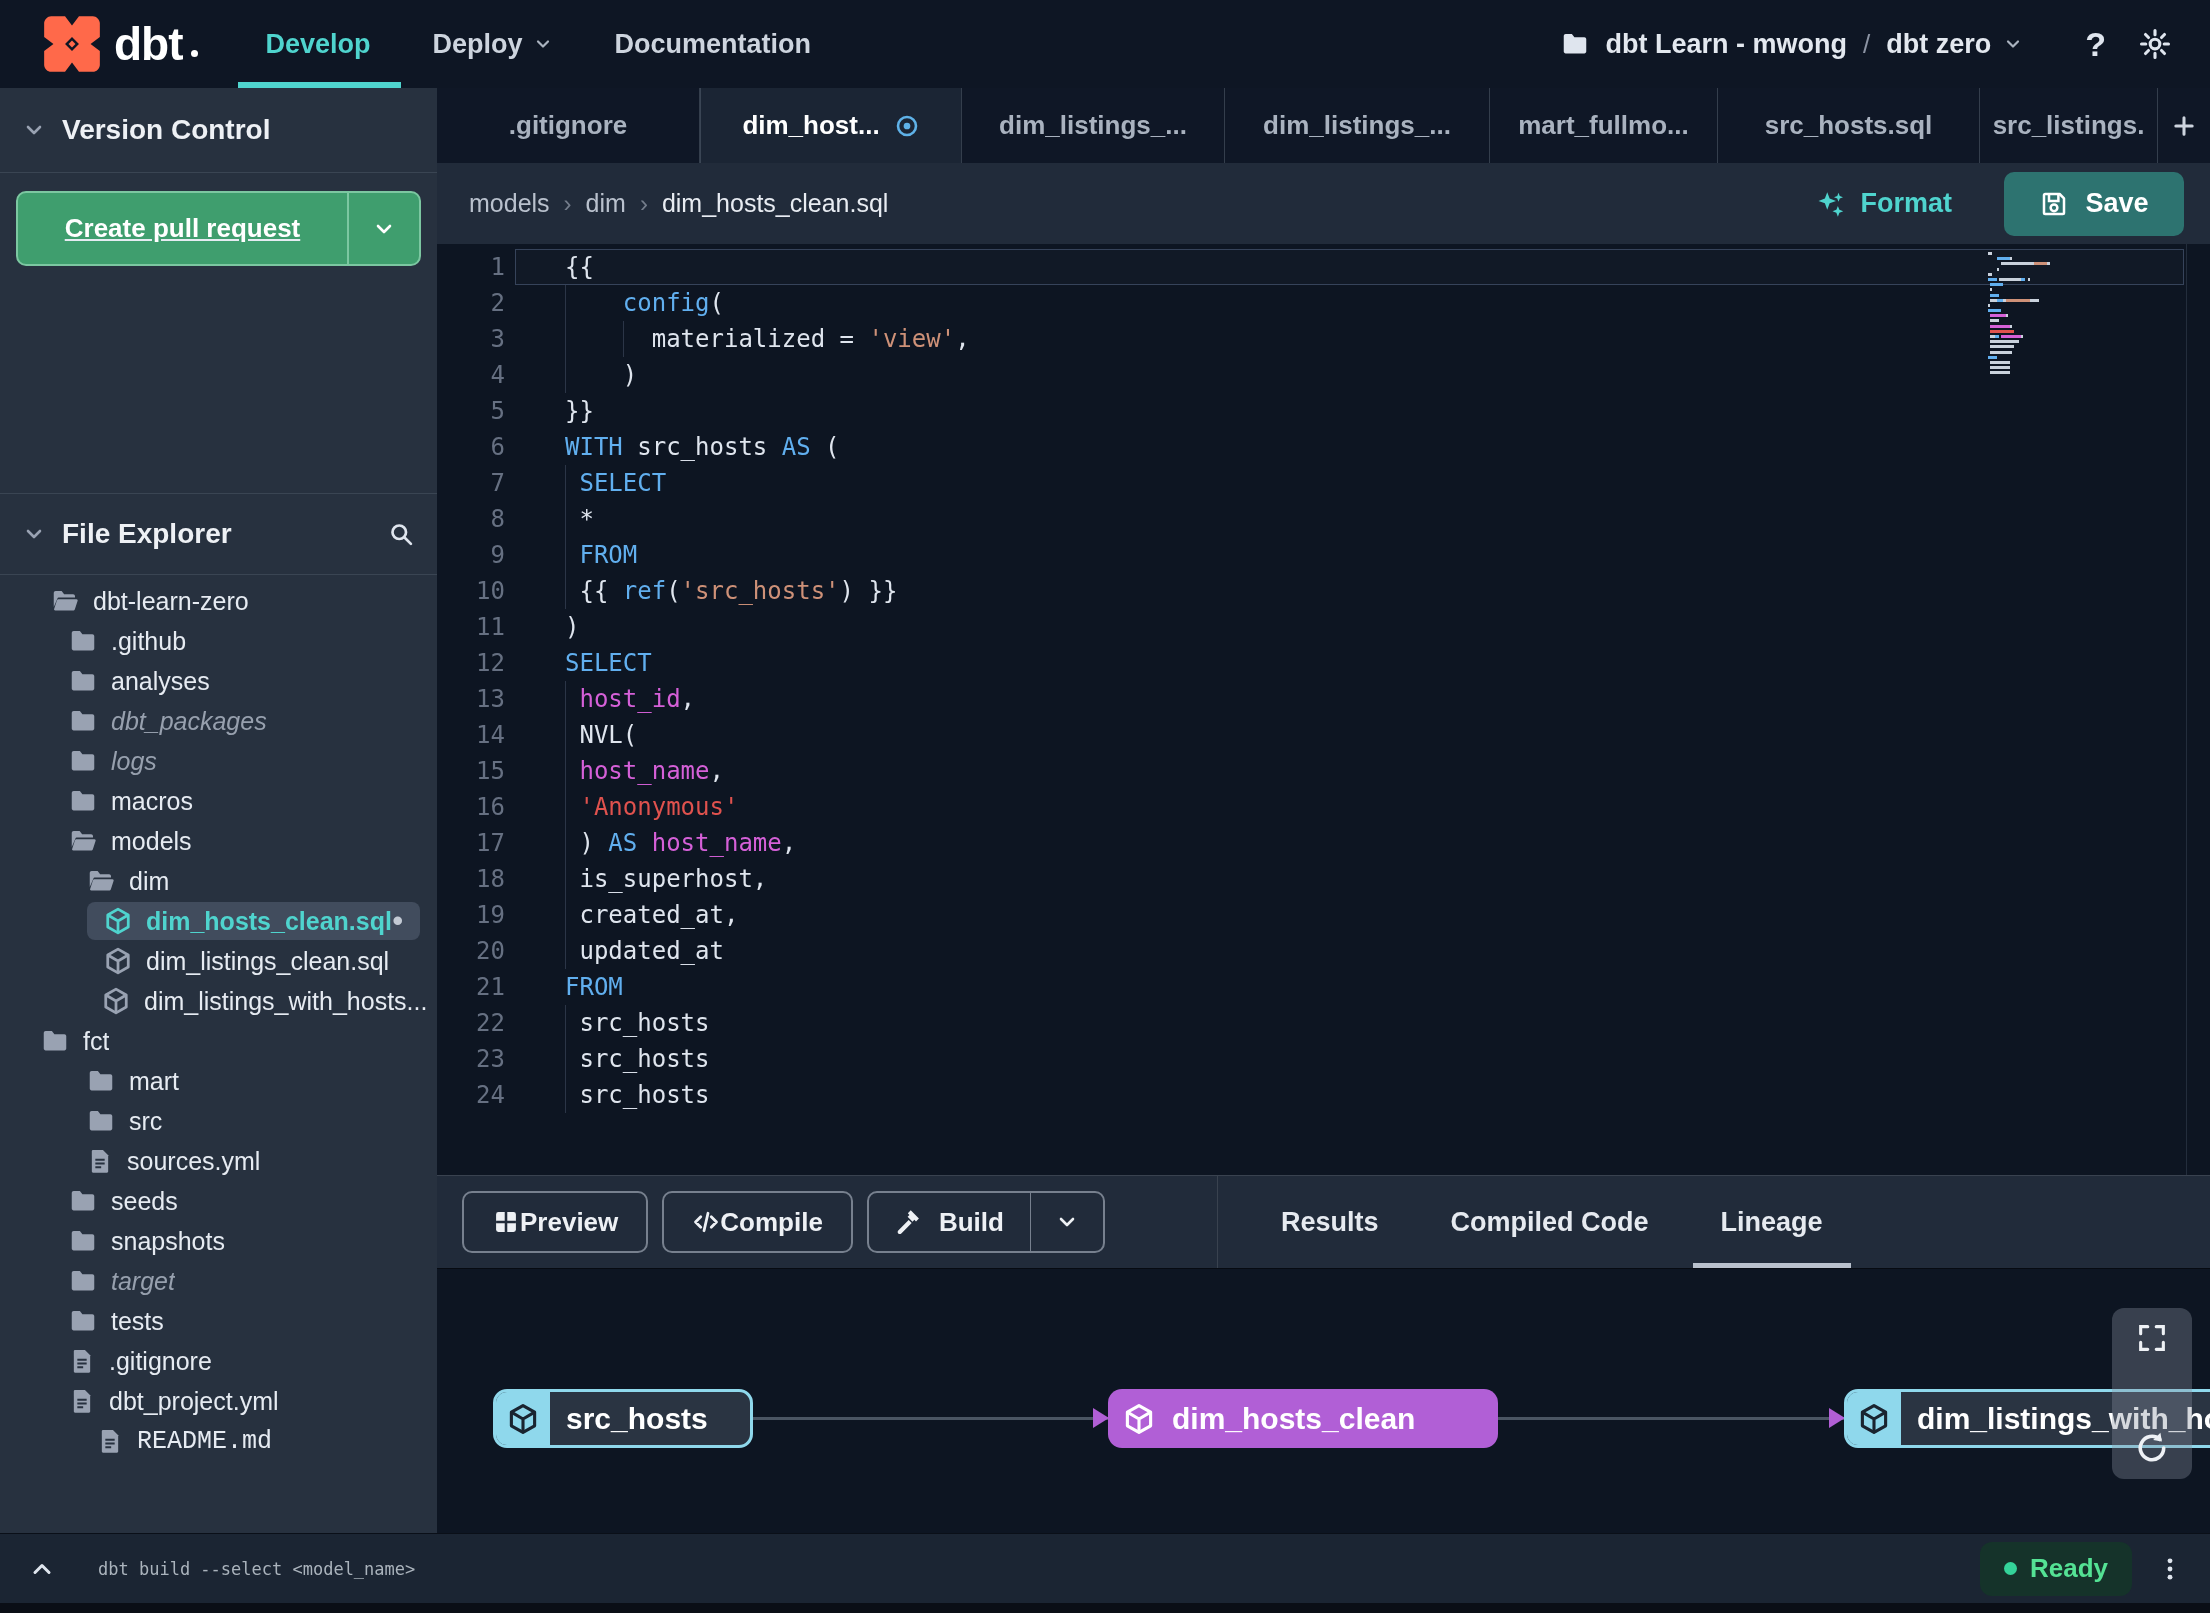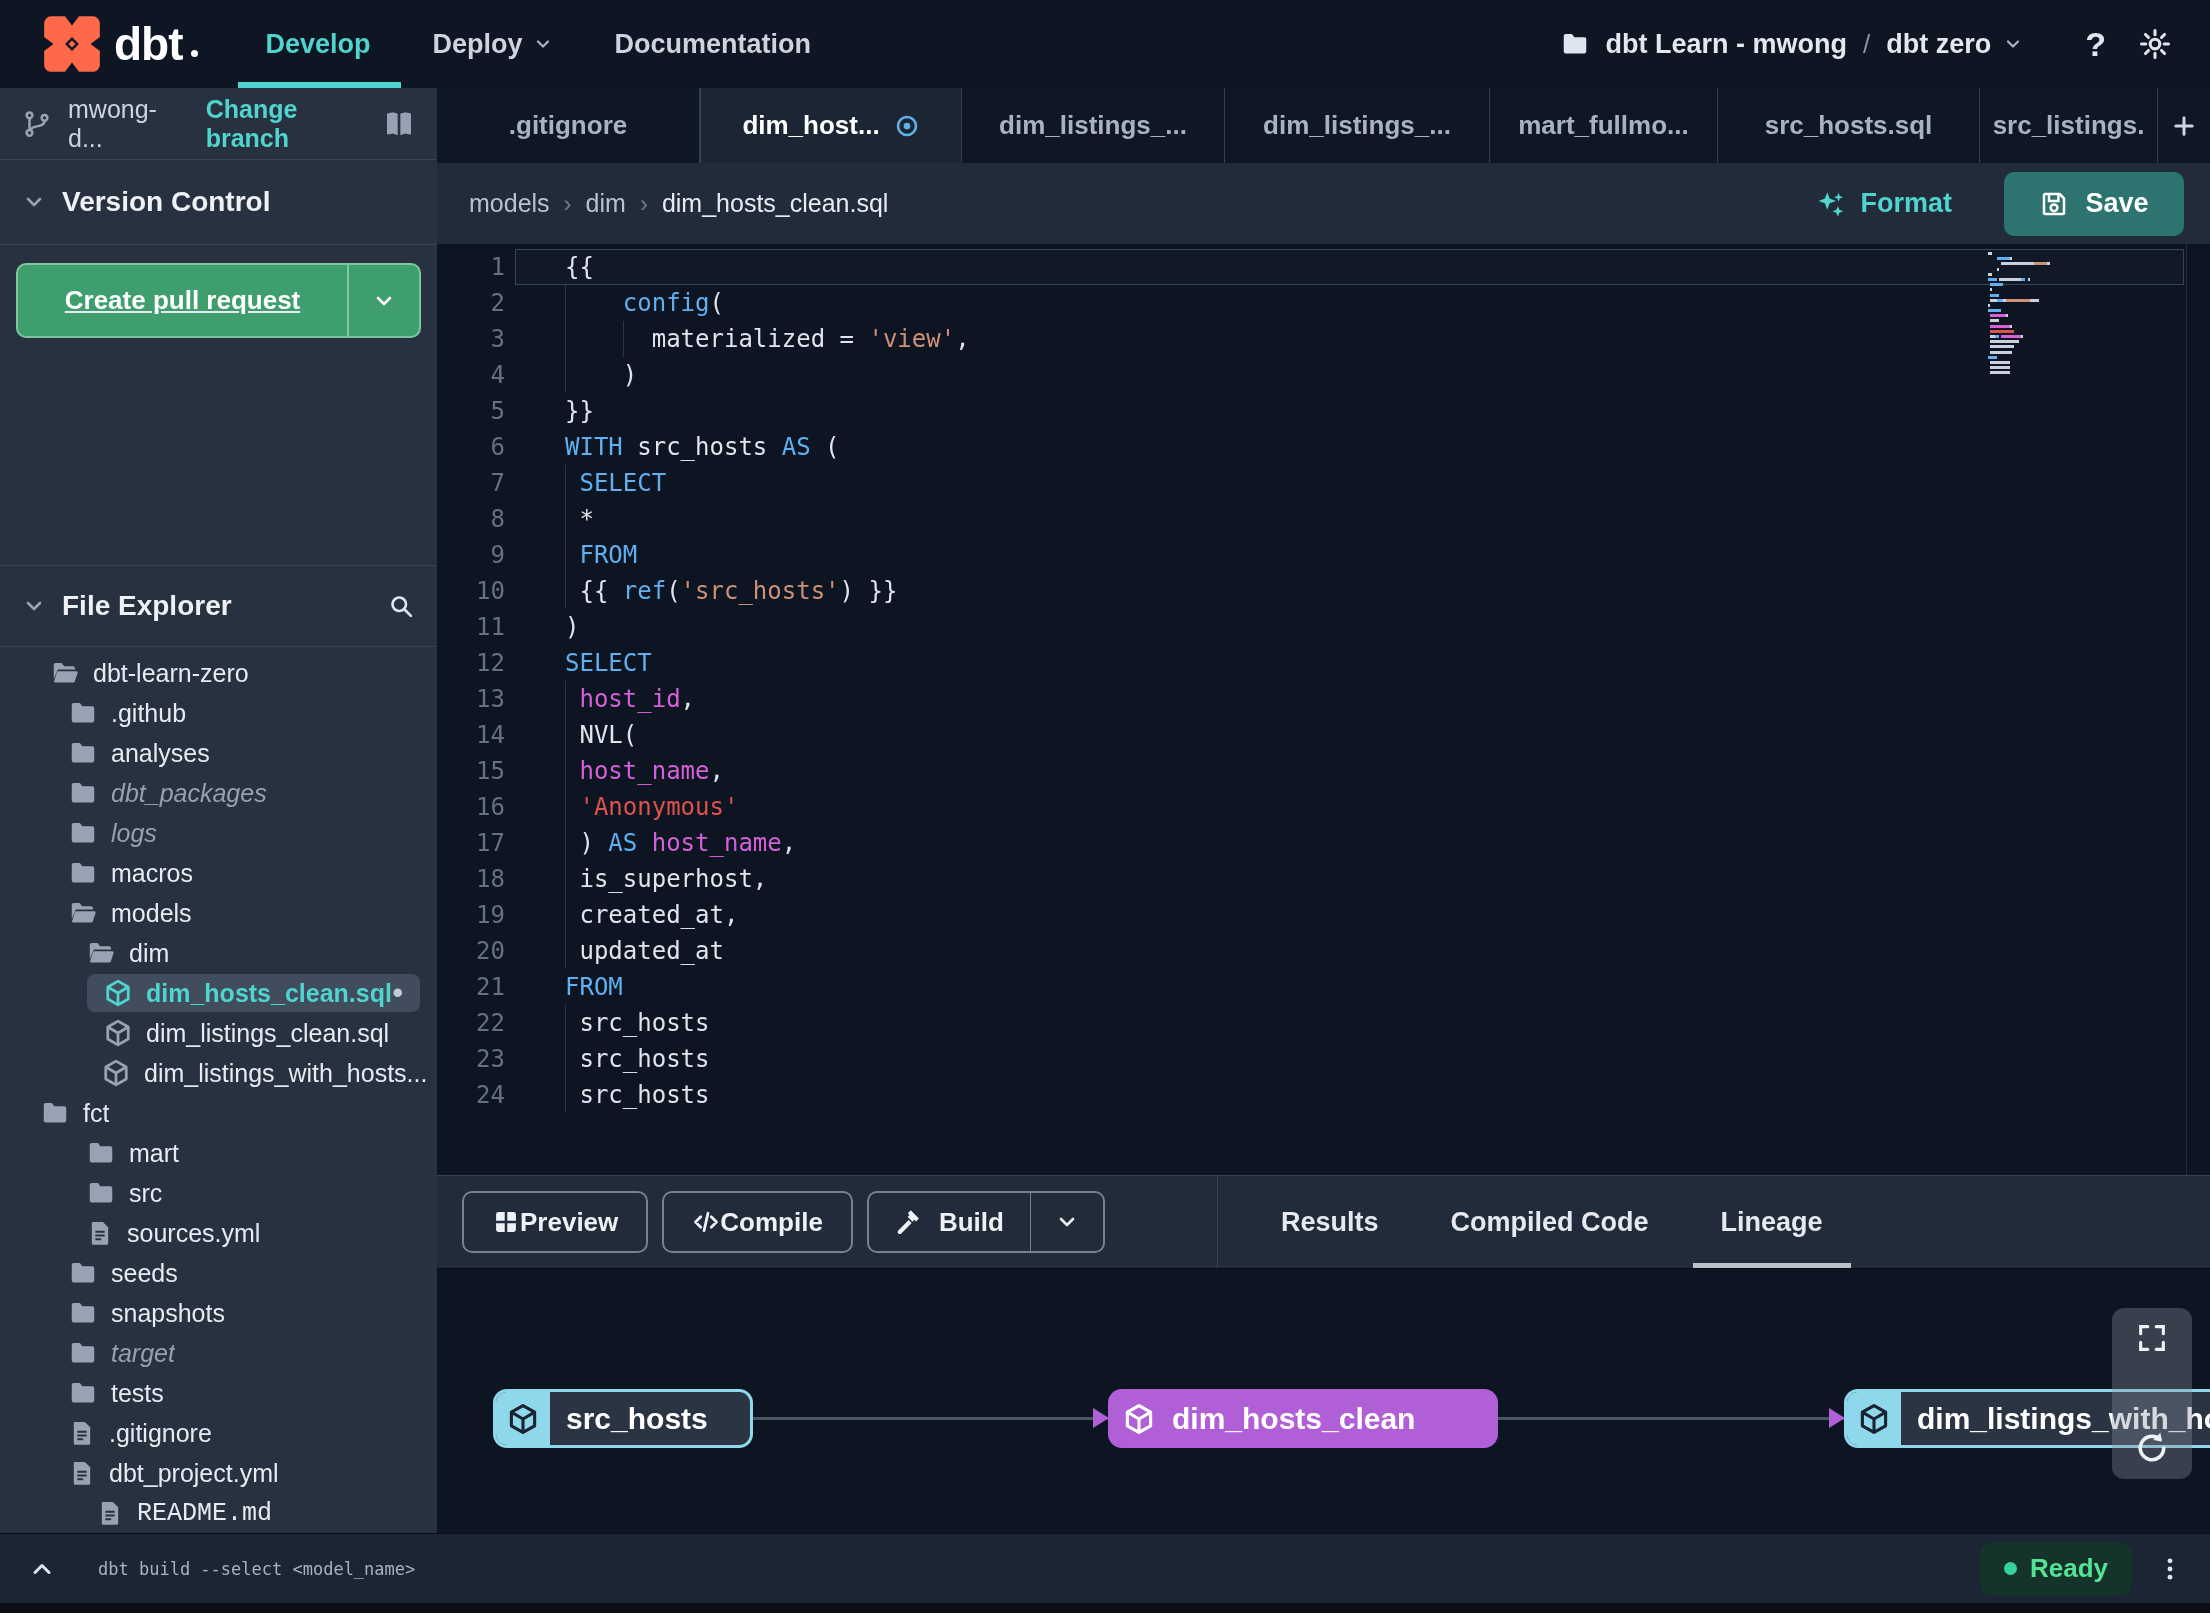--- a/index.html
+++ b/index.html
@@ -184,39 +184,20 @@
               </g>
             </g>
           </svg>
         </span>
     </div>
   </header>
 
   <div class="main">
 
     <aside class="sidebar">
-      <div class="branch-row">
-        <span class="icon i30 c-gray">
-            <svg viewBox="0 0 24 24">
-              <g fill="none" stroke="currentColor" stroke-width="2">
-                <circle cx="6" cy="5" r="2.3"></circle>
-                <circle cx="6" cy="19" r="2.3"></circle>
-                <circle cx="18" cy="7" r="2.3"></circle>
-                <path d="M6 7.3v9.4M18 9.3c0 3.5-3.5 4.2-7 4.8-2 .4-3.5 1-4 2.4"></path>
-              </g>
-            </svg>
-          </span>
-        <span class="branch-name">mwong-d...</span>
-        <span class="change-branch">Change branch</span>
-        <span class="icon i32 c-gray book">
-            <svg viewBox="0 0 24 24">
-              <path fill="currentColor" d="M11 4.5C9 3 6 3 3.5 4.2c-.3.1-.5.4-.5.7v14.3c0 .5.5.8 1 .6 2.2-.9 4.8-.8 7 .7zM13 4.5c2-1.5 5-1.5 7.5-.3.3.1.5.4.5.7v14.3c0 .5-.5.8-1 .6-2.2-.9-4.8-.8-7 .7z"></path>
-            </svg>
-          </span>
-      </div>
       <div class="section-header vc-header">
         <span class="icon i24 c-gray">
             <svg viewBox="0 0 24 24">
               <path fill="none" stroke="currentColor" stroke-width="2.6" stroke-linecap="round" stroke-linejoin="round" d="M6 9l6 6 6-6"></path>
             </svg>
           </span>
         <span>Version Control</span>
       </div>
       <div class="pr-row">
         <div class="pr-btn">

